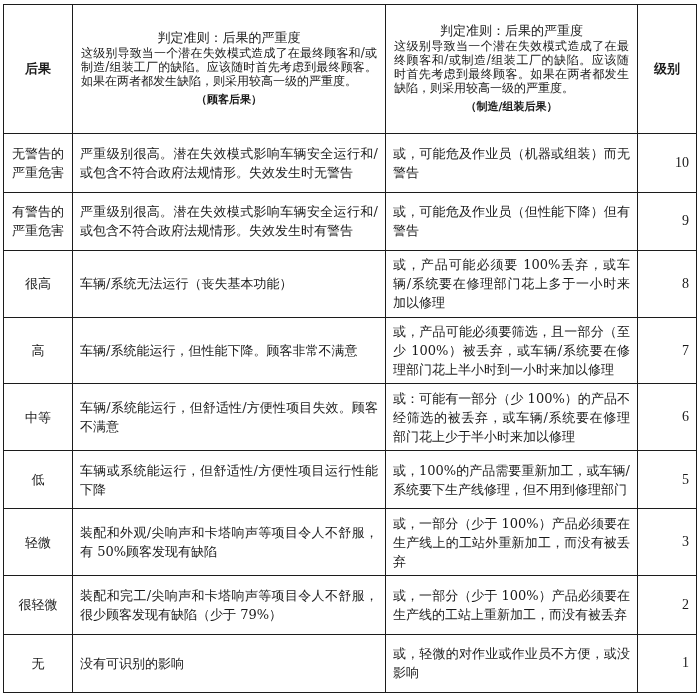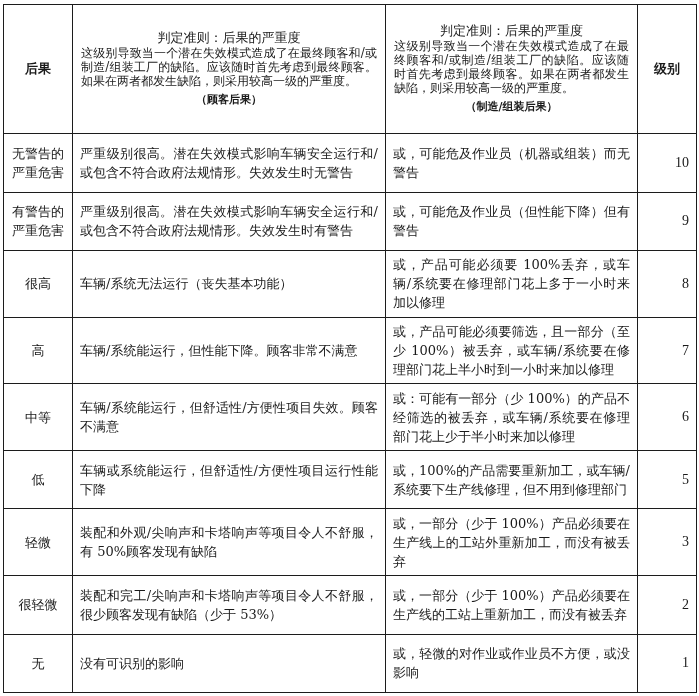--- a/index.html
+++ b/index.html
@@ -148,21 +148,21 @@
         <td class="rank-cell">5</td>
       </tr>
       <tr class="row">
         <td class="effect-cell">轻微</td>
         <td class="desc-cell">装配和外观/尖响声和卡塔响声等项目令人不舒服，有 50%顾客发现有缺陷</td>
         <td class="desc-cell">或，一部分（少于 100%）产品必须要在生产线上的工站外重新加工，而没有被丢弃</td>
         <td class="rank-cell">3</td>
       </tr>
       <tr class="row">
         <td class="effect-cell">很轻微</td>
-        <td class="desc-cell">装配和完工/尖响声和卡塔响声等项目令人不舒服，很少顾客发现有缺陷（少于 53%）</td>
+        <td class="desc-cell">装配和完工/尖响声和卡塔响声等项目令人不舒服，很少顾客发现有缺陷（少于 79%）</td>
         <td class="desc-cell">或，一部分（少于 100%）产品必须要在生产线的工站上重新加工，而没有被丢弃</td>
         <td class="rank-cell">2</td>
       </tr>
       <tr class="row">
         <td class="effect-cell">无</td>
         <td class="desc-cell">没有可识别的影响</td>
         <td class="desc-cell">或，轻微的对作业或作业员不方便，或没影响</td>
         <td class="rank-cell">1</td>
       </tr>
     </tbody>

